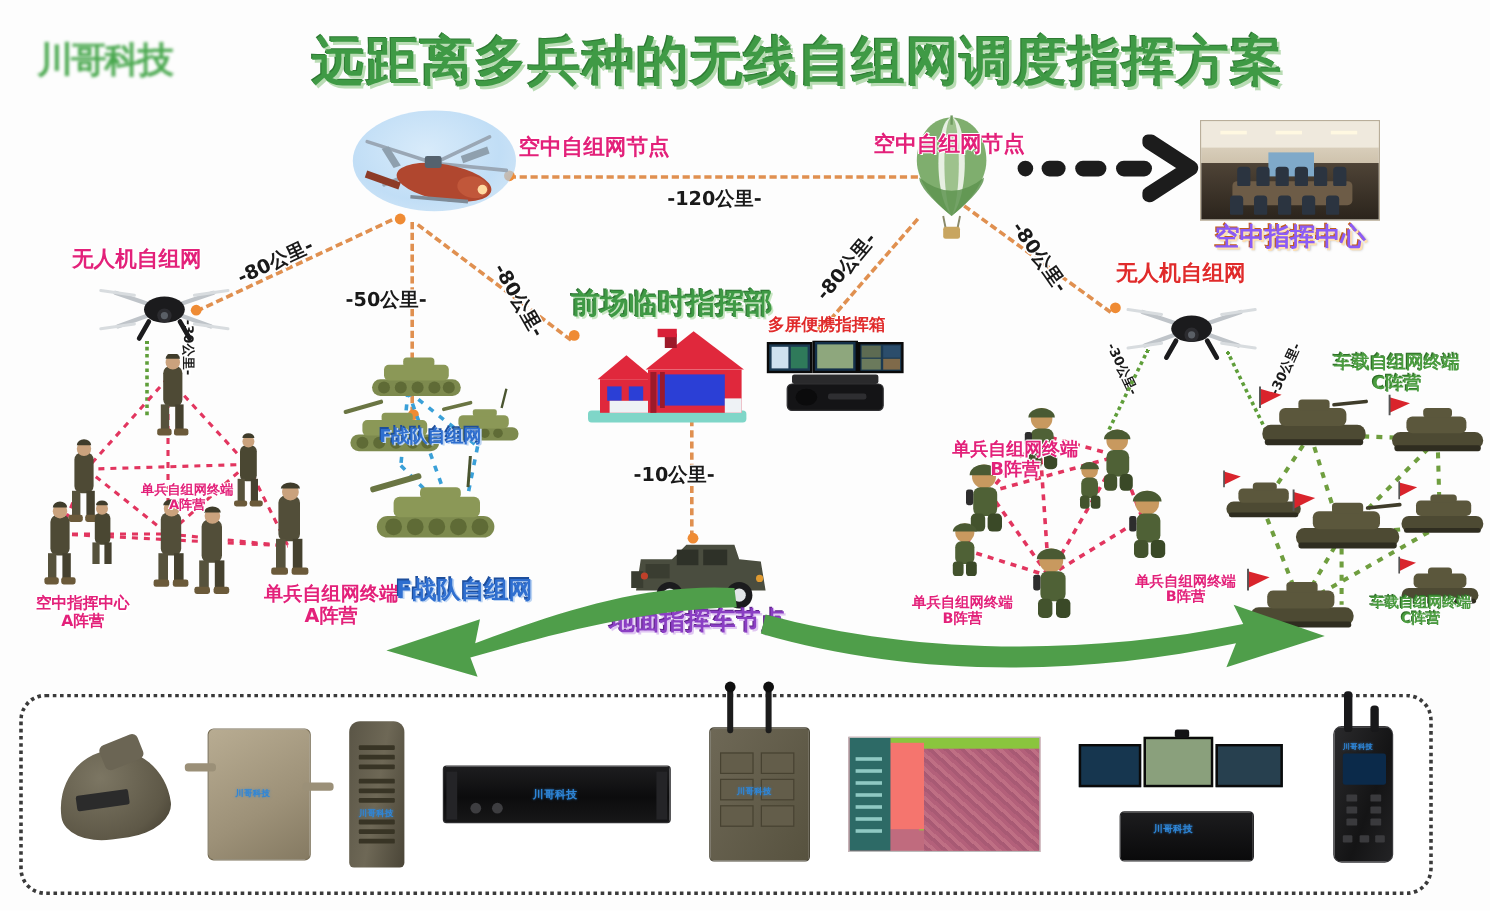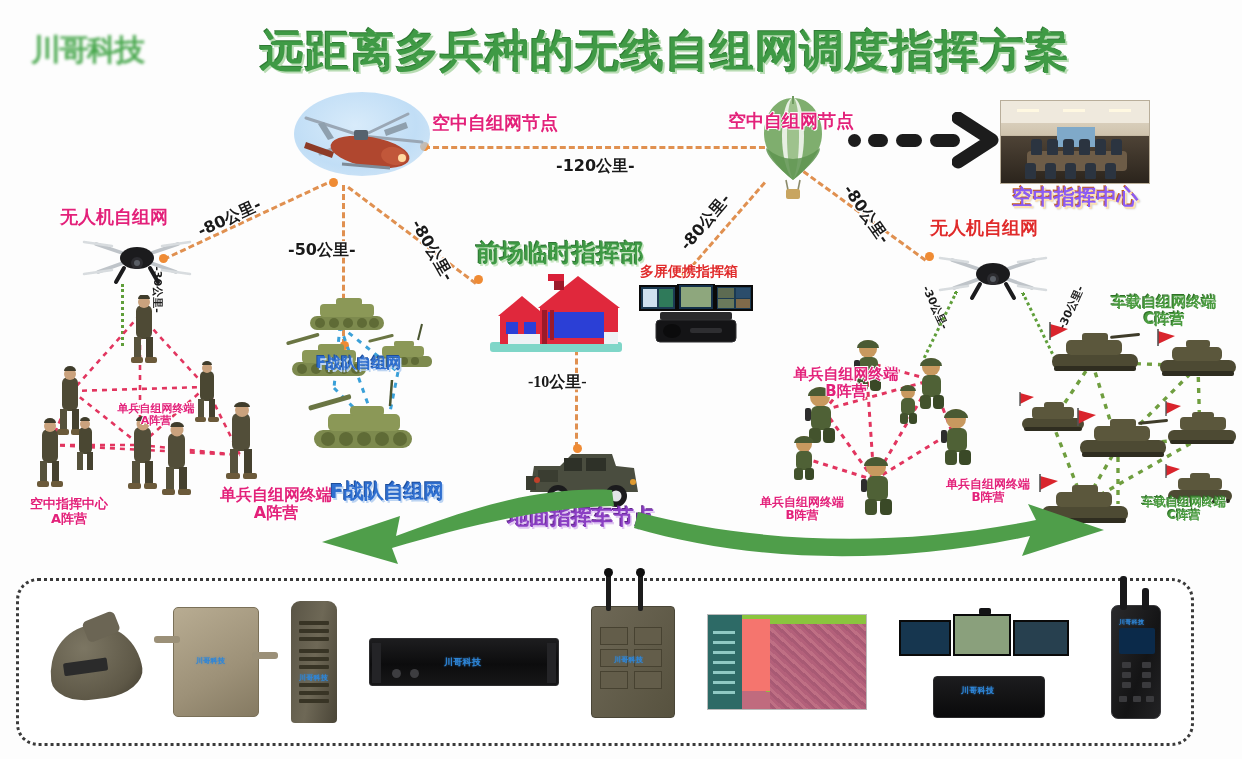--- a/index.html
+++ b/index.html
@@ -216,21 +216,21 @@
 
   <div class="abs link" style="left:578px; top:340px; width:108px; transform:rotate(90deg); transform-origin:0 0;"></div>
   <div class="abs link-dot" style="left:573px; top:444px;"></div>
 
   <div class="abs dist" style="left:196px; top:208px; transform:rotate(-25deg);">-80公里-</div>
   <div class="abs dist" style="left:540px; top:156px;margin-left:16px;">-120公里-</div>
   <div class="abs dist" style="left:288px; top:240px;">-50公里-</div>
   <div class="abs dist" style="left:398px; top:240px; transform:rotate(60deg);">-80公里-</div>
   <div class="abs dist" style="left:672px; top:212px; transform:rotate(-50deg);">-80公里-</div>
   <div class="abs dist" style="left:832px; top:204px; transform:rotate(55deg);">-80公里-</div>
-  <div class="abs dist" style="left:528px; top:372px;font-family:Liberation Serif, serif;">-10公里-</div>
+  <div class="abs dist" style="left:528px; top:386px;">-10公里-</div>
   <div class="abs dist dist-sm" style="left:134px; top:282px; transform:rotate(90deg);">-30公里-</div>
   <div class="abs dist dist-sm" style="left:912px; top:300px; transform:rotate(65deg);">-30公里-</div>
   <div class="abs dist dist-sm" style="left:1048px; top:300px; transform:rotate(-65deg);">-30公里-</div>
 
   <div class="abs" style="left:288px; top:92px; width:148px; height:96px;">
     <div class="abs" style="left:6px; top:0; width:136px; height:84px;
         background: radial-gradient(ellipse at 45% 40%, rgba(214,234,250,.95) 0%, rgba(178,214,244,.8) 58%, rgba(150,196,236,.35) 100%);
         border-radius:50%;"></div>
     <svg class="abs" style="left:10px; top:8px;" width="130" height="84" viewBox="0 0 130 84">
       <g stroke="#9aa7b5" stroke-width="3" stroke-linecap="round">

